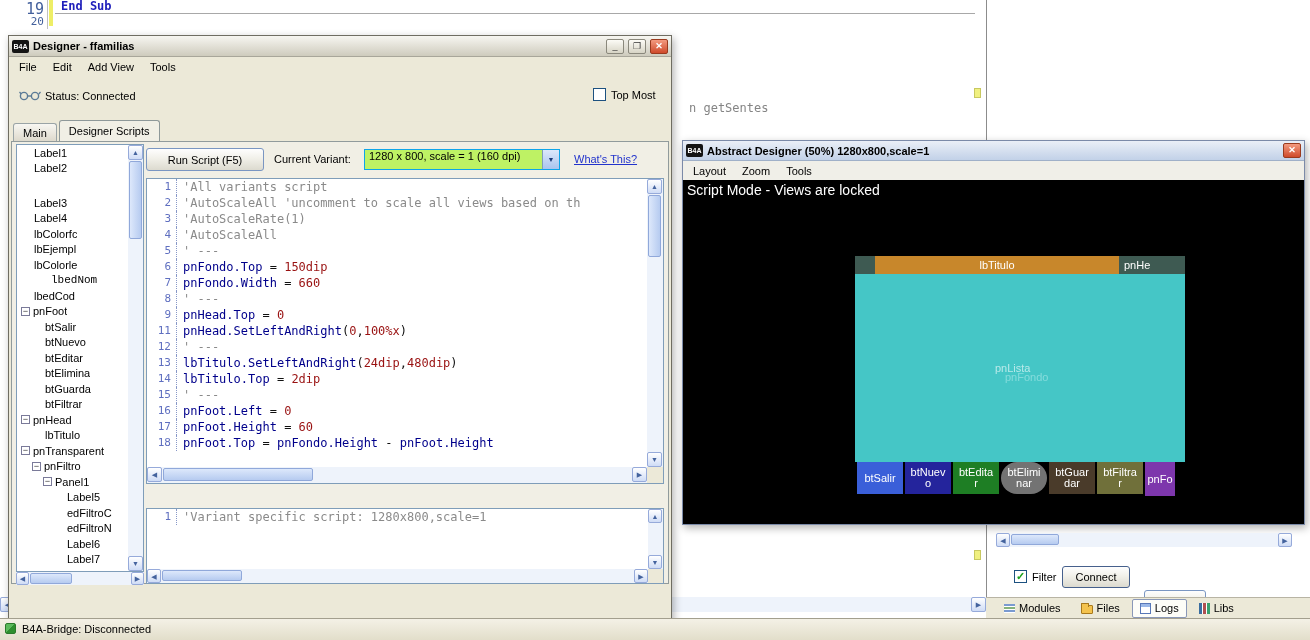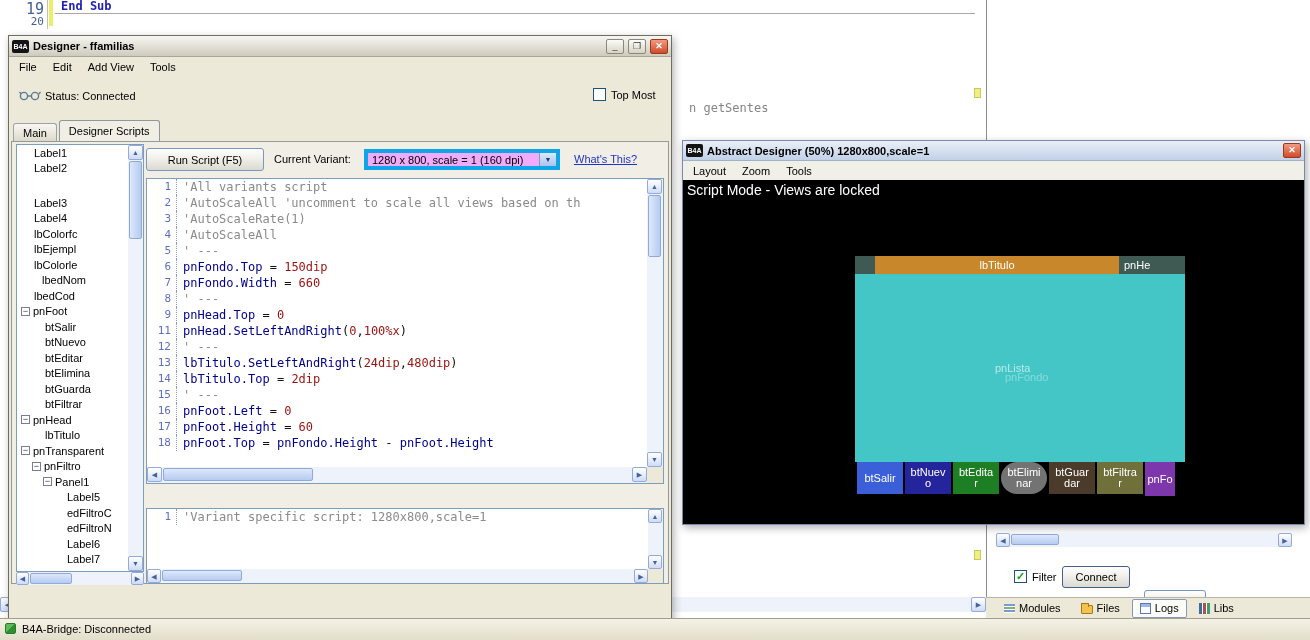--- a/index.html
+++ b/index.html
@@ -143,21 +143,21 @@
           </div>
           <div class="tree-row" style="padding-left: 17px;">
             <span class="tree-label">lbColorfc</span>
           </div>
           <div class="tree-row" style="padding-left: 17px;">
             <span class="tree-label">lbEjempl</span>
           </div>
           <div class="tree-row" style="padding-left: 17px;">
             <span class="tree-label">lbColorle</span>
           </div>
-          <div class="tree-row" style="padding-left: 25px;">
+          <div class="tree-row" style="padding-left: 34px; font-family: Liberation Mono, monospace;">
             <span class="tree-label">lbedNom</span>
           </div>
           <div class="tree-row" style="padding-left: 17px;">
             <span class="tree-label">lbedCod</span>
           </div>
           <div class="tree-row" style="padding-left: 4px;">
             <span class="exp-box">−</span>
             <span class="tree-label">pnFoot</span>
           </div>
           <div class="tree-row" style="padding-left: 28px;">
@@ -226,21 +226,21 @@
       </div>
     </div>
     <div class="strack" style="left:4px;top:430px;width:128px;height:13px">
       <span class="sbtn" style="left:0;top:0;width:13px;height:13px">◀</span>
       <span class="sthumb h" style="left:14px;top:1px;width:42px;height:11px"></span>
       <span class="sbtn" style="right:0;top:0;width:13px;height:13px">▶</span>
     </div>
 
     <button class="xp-btn" style="left:134px;top:6px;width:118px;height:23px">Run Script (F5)</button>
     <span class="abs" style="left:262px;top:11px">Current Variant:</span>
-    <div class="abs" style="left:352px;top:7px;width:196px;height:21px;border:4px solid #0ea5e9;background:#f0abfc;display:flex;align-items:flex-end">
+    <div class="abs" style="left:352px;top:7px;width:196px;height:21px;border:1px solid #0ea5e9;background:#bef264;display:flex;align-items:flex-start">
       <span style="flex:1;padding-left:4px;white-space:nowrap;overflow:hidden">1280 x 800, scale = 1 (160 dpi)</span>
       <span style="width:17px;height:100%;border-left:1px solid #7f9db9;background:linear-gradient(180deg,#dce8fb,#aac4ee);display:flex;align-items:center;justify-content:center">
         <span style="font-size:7px;color:#1c3a78">▼</span>
       </span>
     </div>
     <span class="abs link" style="left:562px;top:11px">What's This?</span>
 
     <div class="editor" style="left:134px;top:36px;width:518px;height:306px">
       <div style="position:absolute;left:0;top:0;right:16px;bottom:16px;overflow:hidden;background:#fff">
           <div class="code-row">

